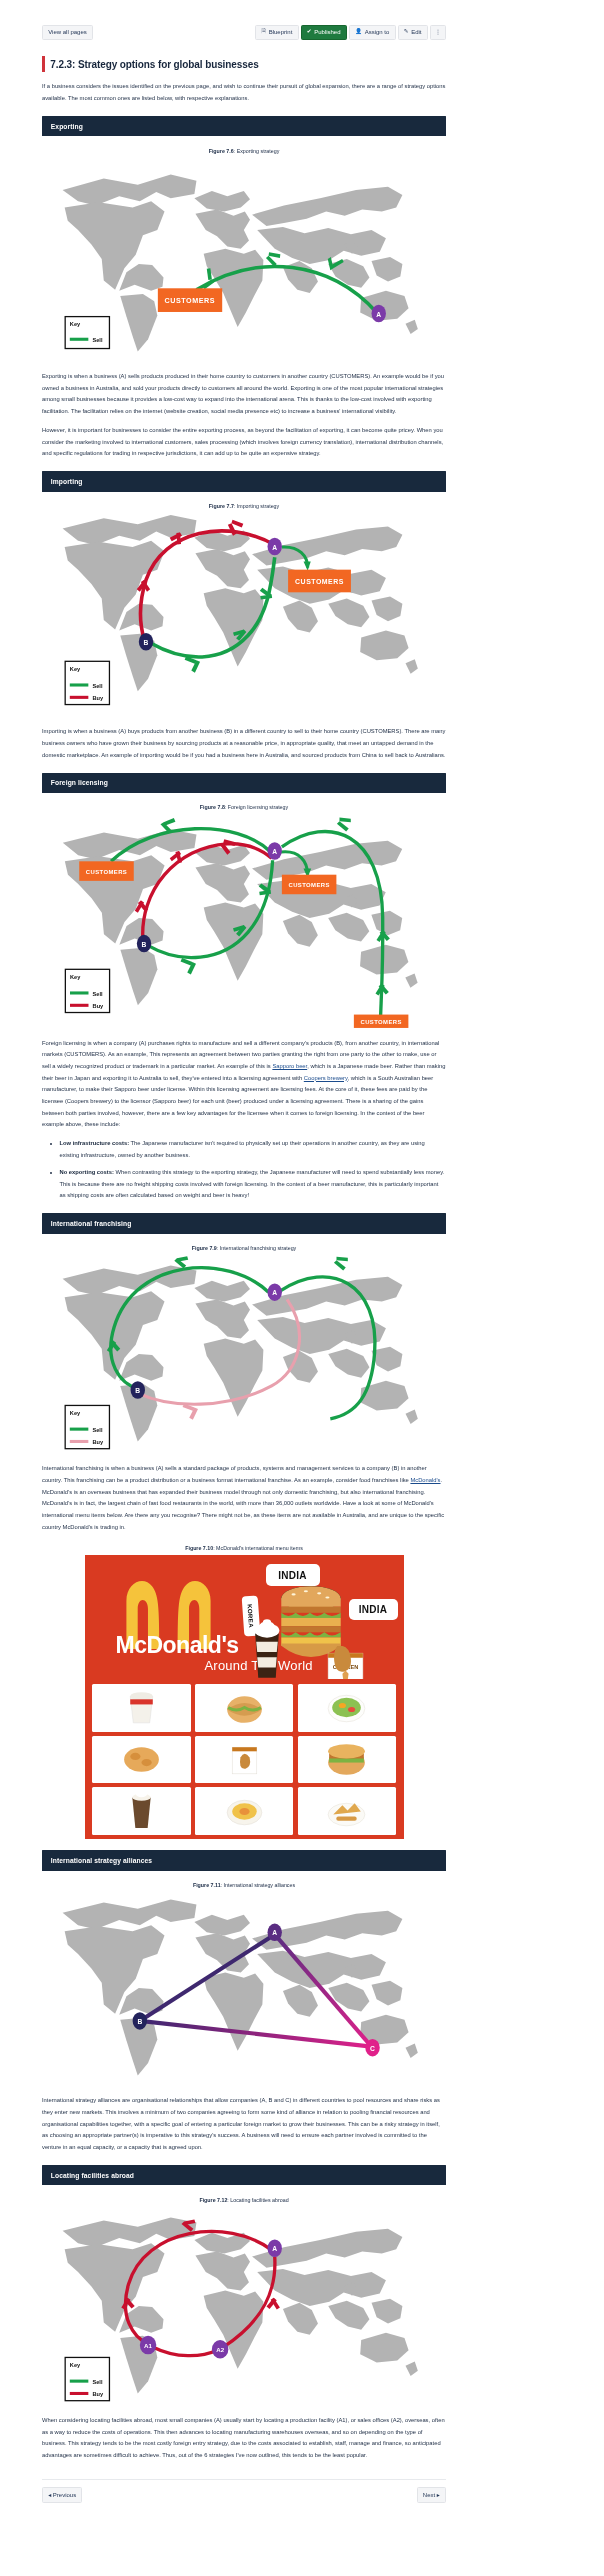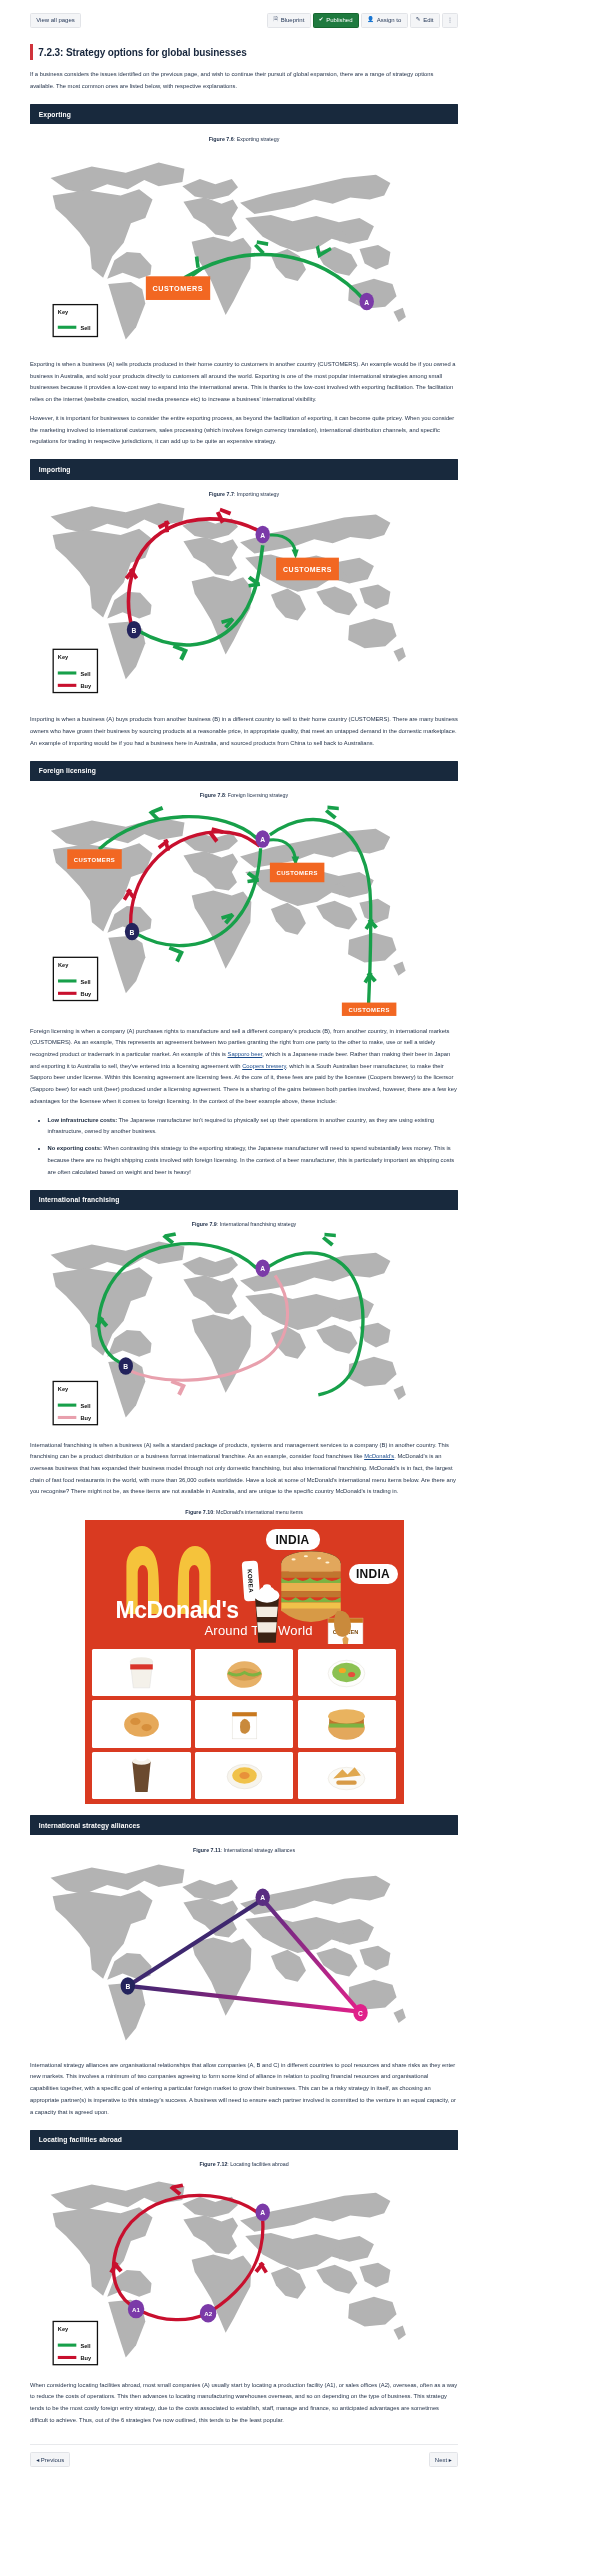--- a/index.html
+++ b/index.html
@@ -4,21 +4,21 @@
 <style>
   * { box-sizing: border-box; }
   html, body { margin:0; padding:0; }
   body {
     width:605px;
     background:#ffffff;
     font-family:"Liberation Sans", sans-serif;
     color:#1f2d3d;
     -webkit-font-smoothing:antialiased;
   }
-  .page { width:488px; position:relative; padding:0; }
+  .page { width:488px; position:relative; padding:12px; }
 
   
   .toolbar {
     display:flex; align-items:center; justify-content:space-between;
     padding:8.2px 30px 0 30px; height:32px;
   }
   .btn {
     display:inline-flex; align-items:center; gap:2.6px;
     background:#f4f5f7; border:0.5px solid #e2e4e8; border-radius:1.5px;
     font-size:6px; color:#253858; padding:3.6px 5.2px; line-height:1;
@@ -87,23 +87,23 @@
   .arches { position:absolute; left:32px; top:18.5px; }
   .mcd-word {
     position:absolute; left:31px; top:77px; color:#ffffff;
     font-size:23px; font-weight:bold; letter-spacing:-0.5px;
   }
   .mcd-sub {
     position:absolute; left:120px; top:103px; color:#ffffff;
     font-size:13px; letter-spacing:0.2px;
   }
   .bubble {
-    position:absolute; background:#ffffff; border-radius:10px;
+    position:absolute; background:#ffffff; border-radius:5px;
     font-weight:bold; color:#111; display:flex; align-items:center;
-    justify-content:center; font-size:12px; letter-spacing:0.3px;
+    justify-content:center; font-size:10px; letter-spacing:0.3px;
   }
   .bubble.india { left:181px; top:9.3px; width:54px; height:21.6px; }
   .bubble.japan { left:264px; top:44px; width:49px; height:20.6px; }
   .bubble.korea {
     left:158px; top:41px; width:15.5px; height:40px; border-radius:4.1px;
     font-size:6.2px; writing-mode:vertical-rl; transform:rotate(-4deg);
   }
   .burger { position:absolute; left:185px; top:30px; }
   .grid-foods {
     position:absolute; left:0; top:124px; width:319px; height:161px;

